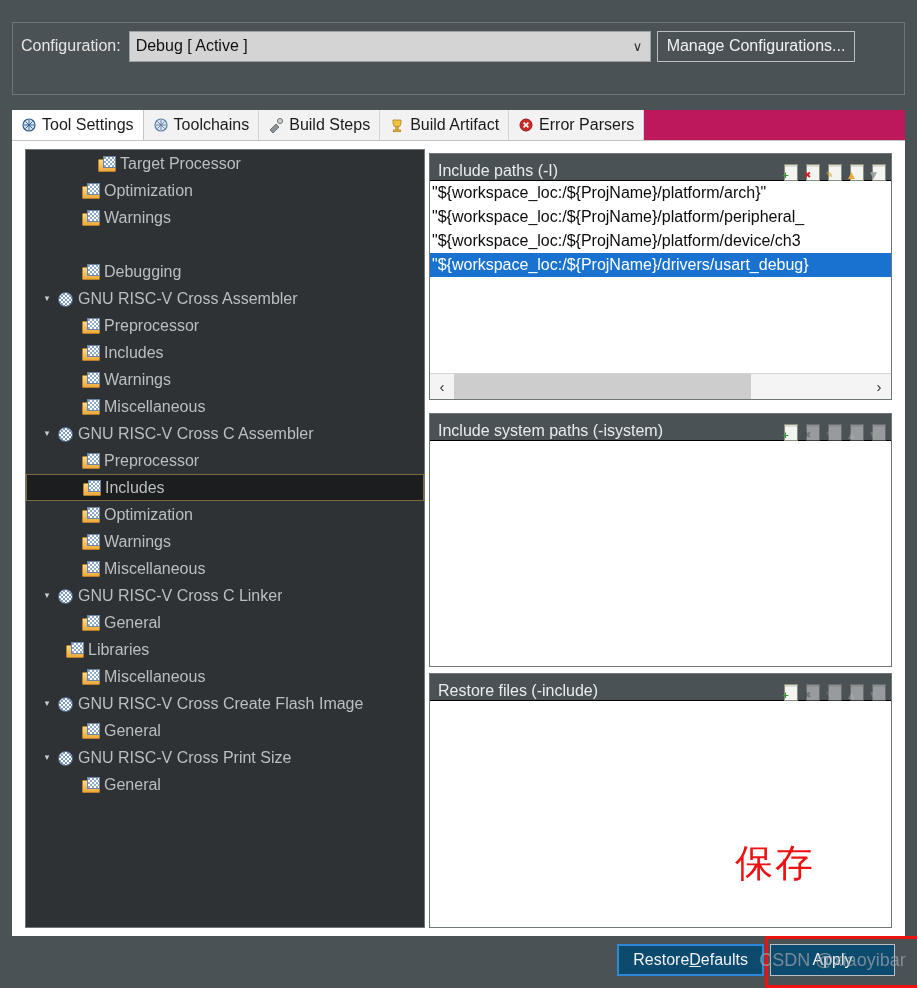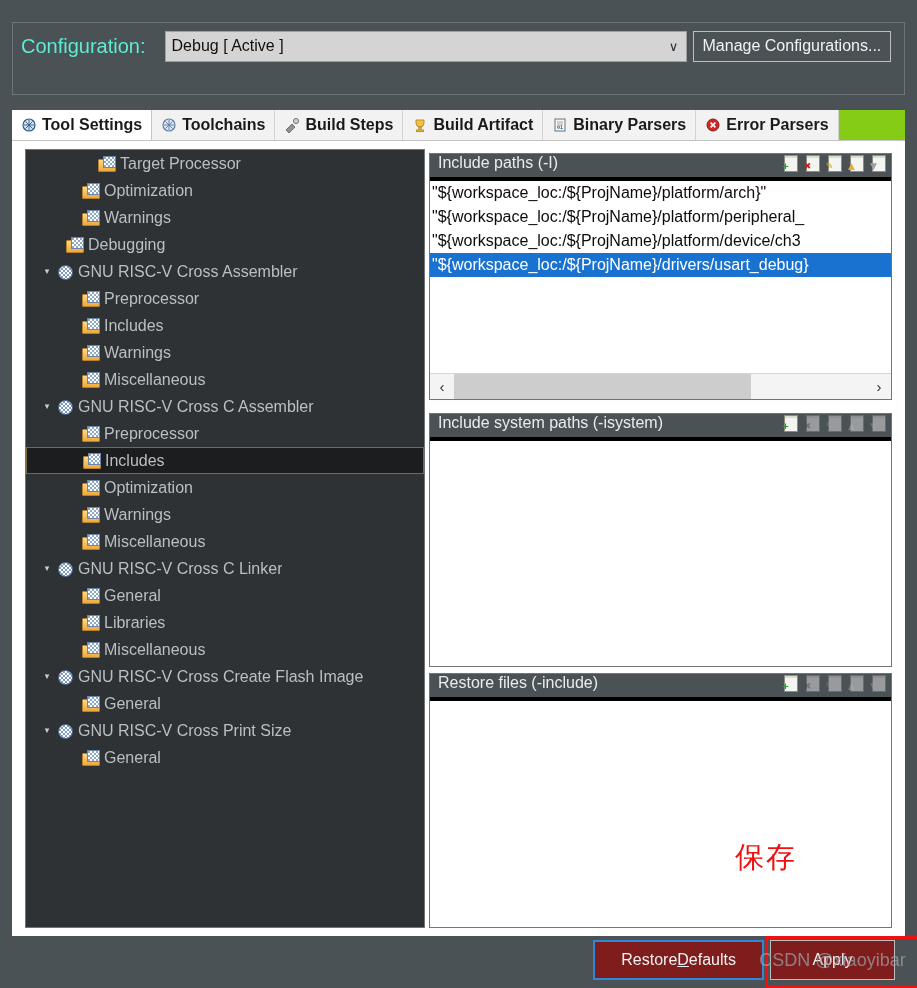--- a/index.html
+++ b/index.html
@@ -33,24 +33,24 @@
   #config-row {
     position: absolute;
     left: 8px;
     top: 7px;
     right: 8px;
     height: 32px;
     display: flex;
     align-items: center;
   }
   #config-label {
-    color: #5eead4;
-    font-size: 20px;
-    white-space: nowrap;
-    padding-right: 19px;
+    color: #e5e5e5;
+    font-size: 16px;
+    white-space: nowrap;
+    padding-right: 8px;
   }
   #config-combo {
     position: relative;
     flex: 0 0 522px;
     height: 31px;
     background: #d4d4d4;
     border: 1px solid #9aa0a3;
     display: flex;
     align-items: center;
     padding: 0 4px 0 6px;
@@ -75,25 +75,24 @@
     white-space: nowrap;
   }
 
   
   #tabstrip {
     position: absolute;
     left: 12px;
     top: 110px;
     width: 893px;
     height: 31px;
-    background: #84cc16;
+    background: #be185d;
     display: flex;
     align-items: stretch;
     border-bottom: 1px solid #c4c4c4;
-    font-weight: bold;
   }
   .tab {
     display: flex;
     align-items: center;
     gap: 5px;
     padding: 0 9px;
     font-size: 16px;
     color: #1a1a1a;
     background: #f2f2f2;
     border-right: 1px solid #d3d3d3;
@@ -196,23 +195,23 @@
 
   
   .panel {
     position: absolute;
     background: #ffffff;
     border: 1px solid #6e7679;
   }
   .panel-head {
     height: 27px;
     background: #4b5255;
-    border-bottom: 4px solid #000000;
-    display: flex;
-    align-items: flex-start;
+    border-bottom: 1px solid #000000;
+    display: flex;
+    align-items: flex-end;
     padding: 0 5px 0 8px;
   }
   .panel-title {
     flex: 1;
     color: #e9ecee;
     font-size: 16px;
     white-space: nowrap;
   }
   .panel-tools {
     display: flex;
@@ -301,21 +300,21 @@
     left: 0; top: 0;
     width: 72%;
     height: 25px;
     background: #cdcdcd;
   }
 
   
   #anno-text {
     position: absolute;
     color: #ee1111;
-    font-size: 29px;
+    font-size: 38px;
     font-family: "DejaVu Sans", sans-serif;
     left: 735px;
     top: 838px;
     letter-spacing: 2px;
   }
   #anno-rect {
     position: absolute;
     left: 765px;
     top: 936px;
     width: 152px;
@@ -331,27 +330,27 @@
     top: 940px;
     width: 893px;
     height: 40px;
     display: flex;
     justify-content: flex-end;
     align-items: center;
     gap: 6px;
     padding-right: 10px;
   }
   .dlgbtn {
-    height: 40px;
+    height: 32px;
     min-width: 125px;
-    padding: 0 26px;
+    padding: 0 14px;
     display: flex;
     align-items: center;
     justify-content: center;
-    background: #7f1d1d;
+    background: #0c4a6e;
     border: 1px solid #b9bec0;
     color: #f0f2f3;
     font-size: 16px;
     white-space: nowrap;
   }
   .dlgbtn.focused {
     border: 2px solid #2f87d8;
   }
   .dlgbtn u { text-decoration: underline; }
   #apply-btn { position: relative; }
@@ -424,30 +423,20 @@
       <span class="ticon">
         <svg width="16" height="16" viewBox="0 0 16 16">
           <path d="M4 3h8v3a4 4 0 0 1-8 0z" fill="#f2c33c" stroke="#b8892a" stroke-width=".9"></path>
           <rect x="6.8" y="10" width="2.4" height="3" fill="#f2c33c" stroke="#b8892a" stroke-width=".9"></rect>
           <rect x="4.5" y="13" width="7" height="1.6" fill="#f2c33c" stroke="#b8892a" stroke-width=".9"></rect>
         </svg>
       </span>
       <span>Build Artifact</span>
     </div>
 
-    <div class="tab">
-      <span class="ticon">
-        <svg width="16" height="16" viewBox="0 0 16 16">
-          <rect x="3" y="2" width="10" height="12" fill="#f6f6f2" stroke="#67707a" stroke-width="1"></rect>
-          <path d="M5 5h6M5 7h6" stroke="#97a0aa" stroke-width=".9"></path>
-          <text x="5" y="12.4" font-size="5" fill="#2d5f9a" font-family="monospace">01</text>
-        </svg>
-      </span>
-      <span>Binary Parsers</span>
-    </div>
 
     <div class="tab">
       <span class="ticon">
         <svg width="16" height="16" viewBox="0 0 16 16">
           <circle cx="8" cy="8" r="6" fill="#cf2626" stroke="#8e1717" stroke-width="1"></circle>
           <path d="M5.6 5.6l4.8 4.8M10.4 5.6l-4.8 4.8" stroke="#fff" stroke-width="1.6"></path>
         </svg>
       </span>
       <span>Error Parsers</span>
     </div>
@@ -464,21 +453,21 @@
         <div class="tree-row" style="padding-left: 38px;">
           <span class="tw none"></span>
           <span class="ic folder"></span>
           <span class="tree-label">Optimization</span>
         </div>
         <div class="tree-row" style="padding-left: 38px;">
           <span class="tw none"></span>
           <span class="ic folder"></span>
           <span class="tree-label">Warnings</span>
         </div>
-        <div class="tree-row" style="padding-left: 22px;">
+        <div class="tree-row" style="padding-left: 38px; margin-top: 27px;">
           <span class="tw none"></span>
           <span class="ic folder"></span>
           <span class="tree-label">Debugging</span>
         </div>
         <div class="tree-row" style="padding-left: 12px;">
           <span class="tw">▾</span>
           <span class="ic globe"></span>
           <span class="tree-label">GNU RISC-V Cross Assembler</span>
         </div>
         <div class="tree-row" style="padding-left: 38px;">
@@ -534,21 +523,21 @@
         <div class="tree-row" style="padding-left: 12px;">
           <span class="tw">▾</span>
           <span class="ic globe"></span>
           <span class="tree-label">GNU RISC-V Cross C Linker</span>
         </div>
         <div class="tree-row" style="padding-left: 38px;">
           <span class="tw none"></span>
           <span class="ic folder"></span>
           <span class="tree-label">General</span>
         </div>
-        <div class="tree-row" style="padding-left: 38px;">
+        <div class="tree-row" style="padding-left: 22px;">
           <span class="tw none"></span>
           <span class="ic folder"></span>
           <span class="tree-label">Libraries</span>
         </div>
         <div class="tree-row" style="padding-left: 38px;">
           <span class="tw none"></span>
           <span class="ic folder"></span>
           <span class="tree-label">Miscellaneous</span>
         </div>
         <div class="tree-row" style="padding-left: 12px;">

